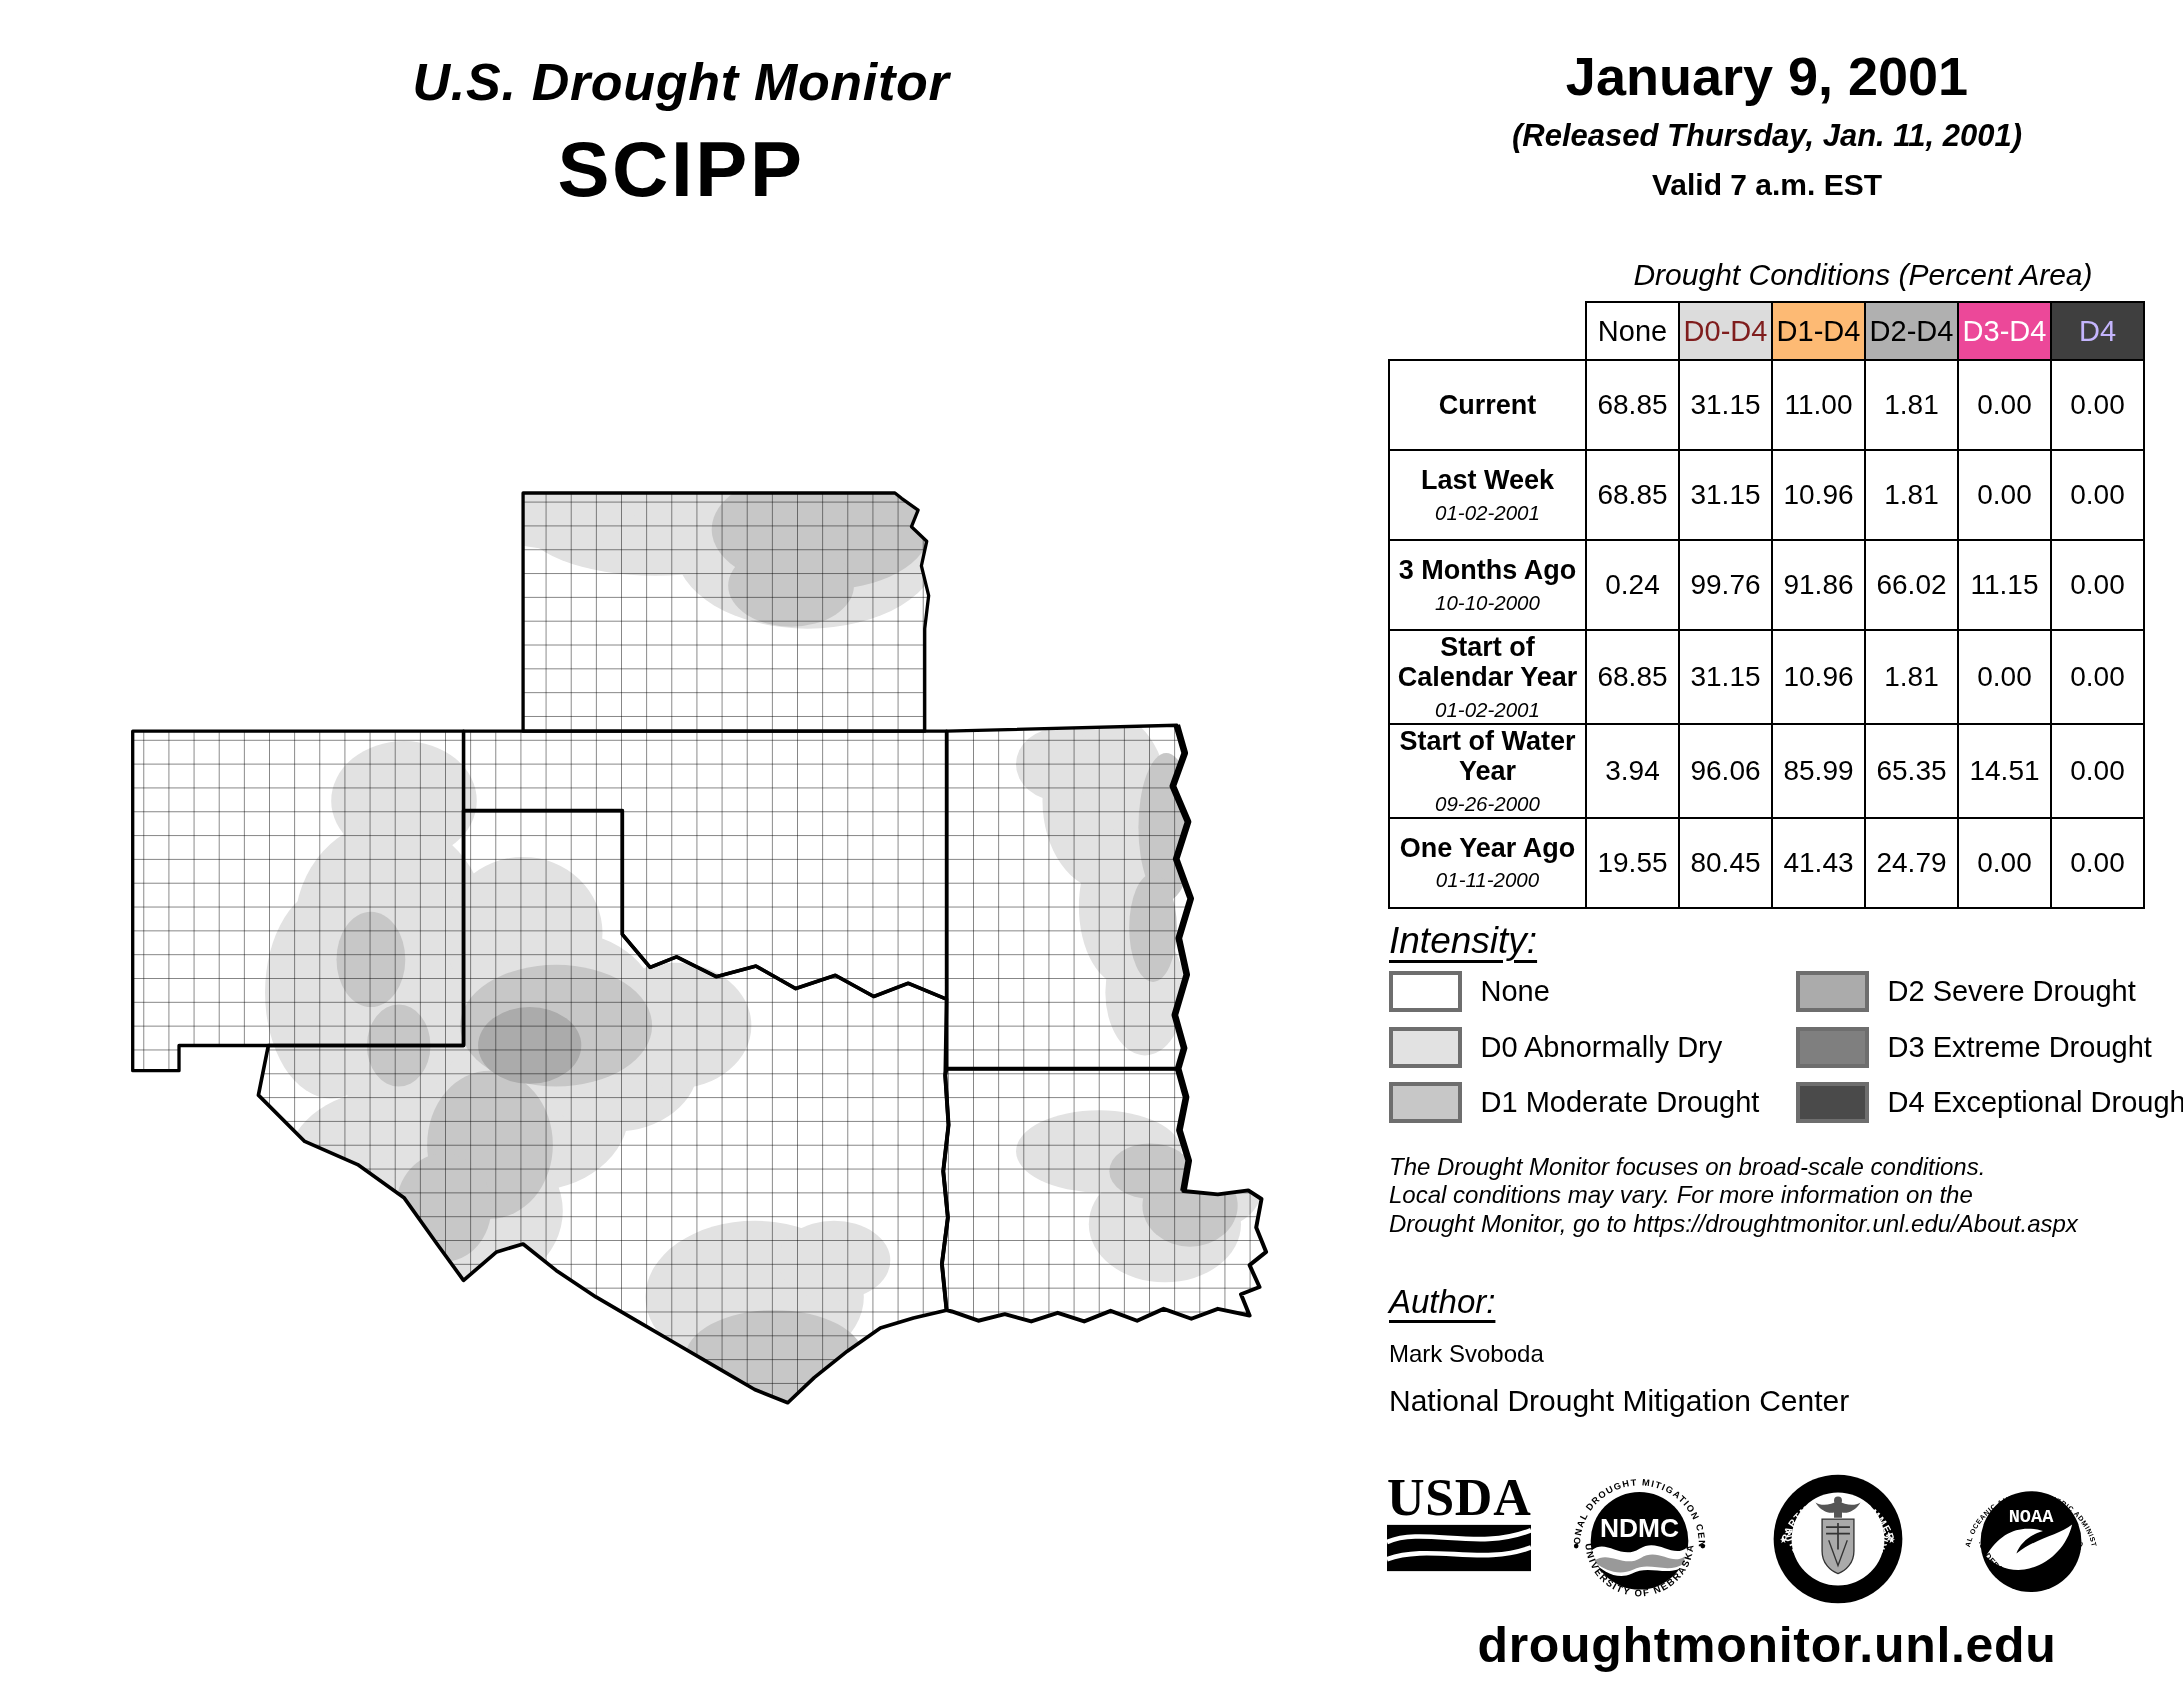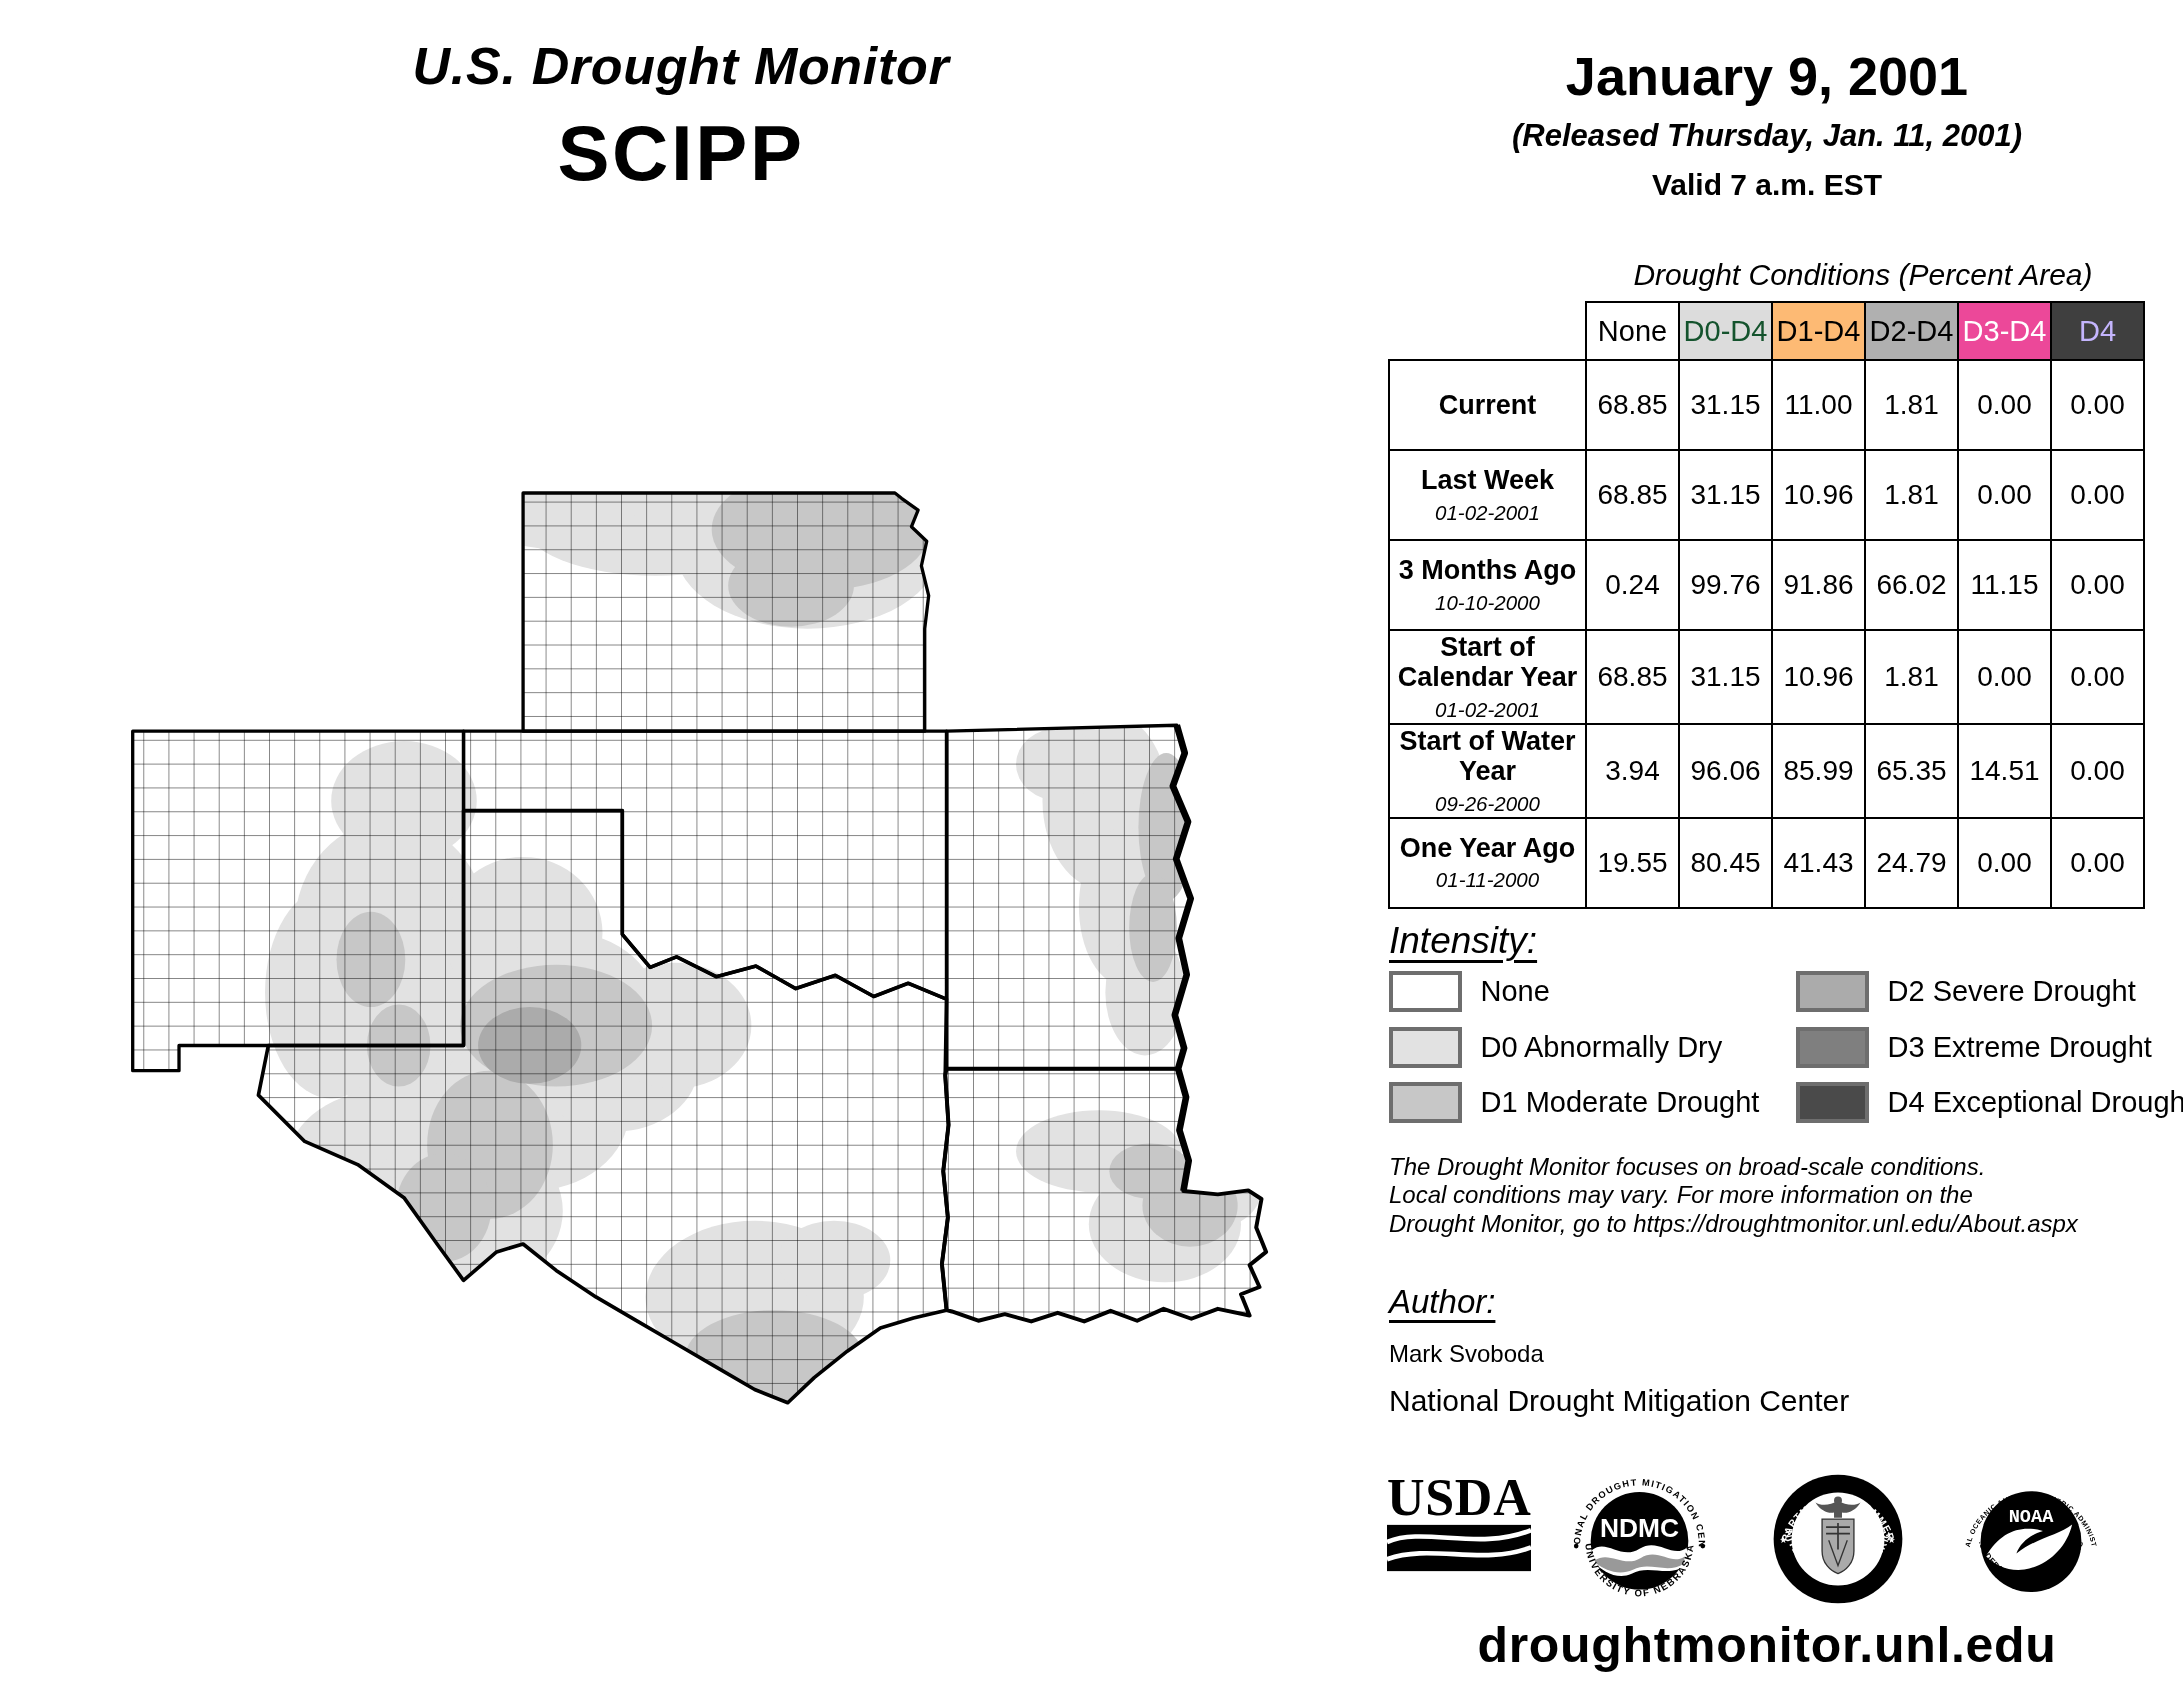--- a/index.html
+++ b/index.html
@@ -1,21 +1,21 @@
 <!DOCTYPE html>
 <html style="font-size:10.6px"><head>
 <meta charset="utf-8">
 <style>
   html,body{margin:0;padding:0;background:#fff;}
   #canvas{position:relative;width:2183px;height:1687px;background:#fff;overflow:hidden;
           font-family:"Liberation Sans",sans-serif;color:#000;}
   .abs{position:absolute;}
 
   
-  #title-block{left:218px;top:36px;width:926px;text-align:center;}
+  #title-block{left:218px;top:52px;width:926px;text-align:center;}
   #title-line1{font-size:52px;font-weight:bold;font-style:italic;letter-spacing:0.7px;}
   #title-line2{font-size:78px;font-weight:bold;letter-spacing:2.6px;margin-top:12px;}
 
   
   #date-block{left:1370px;top:45px;width:794px;text-align:center;}
   #date-main{font-size:54px;font-weight:bold;}
   #date-released{font-size:31px;font-weight:bold;font-style:italic;margin-top:10.6px;}
   #date-valid{font-size:30px;font-weight:bold;margin-top:14.6px;}
 
   
@@ -156,21 +156,21 @@
     </g>
   </svg>
 
   <div class="abs" id="table-title">Drought Conditions (Percent Area)</div>
   <div class="abs" id="cond-table">
     <table>
         <tbody id="cond-tbody">
           <tr class="hdr">
             <td class="blank rowlabel"></td>
             <td class="val" style="background: rgb(255, 255, 255); color: rgb(0, 0, 0);">None</td>
-            <td class="val" style="background: rgb(220, 220, 220); color: #14532d;">D0-D4</td>
+            <td class="val" style="background: rgb(220, 220, 220); color: #7f1d1d;">D0-D4</td>
             <td class="val" style="background: #fdba74; color: rgb(0, 0, 0); margin-left: 48px;">D1-D4</td>
             <td class="val" style="background: rgb(176, 176, 176); color: #000000;">D2-D4</td>
             <td class="val" style="background: #ec4899; color: rgb(255, 255, 255); margin-left: 44px;">D3-D4</td>
             <td class="val" style="background: rgb(63, 63, 63); color: #c4b5fd;">D4</td>
           </tr>
           <tr class="datarow">
             <td class="rowlabel">
               <div class="rl-name">Current</div>
             </td>
             <td class="val">68.85</td>

